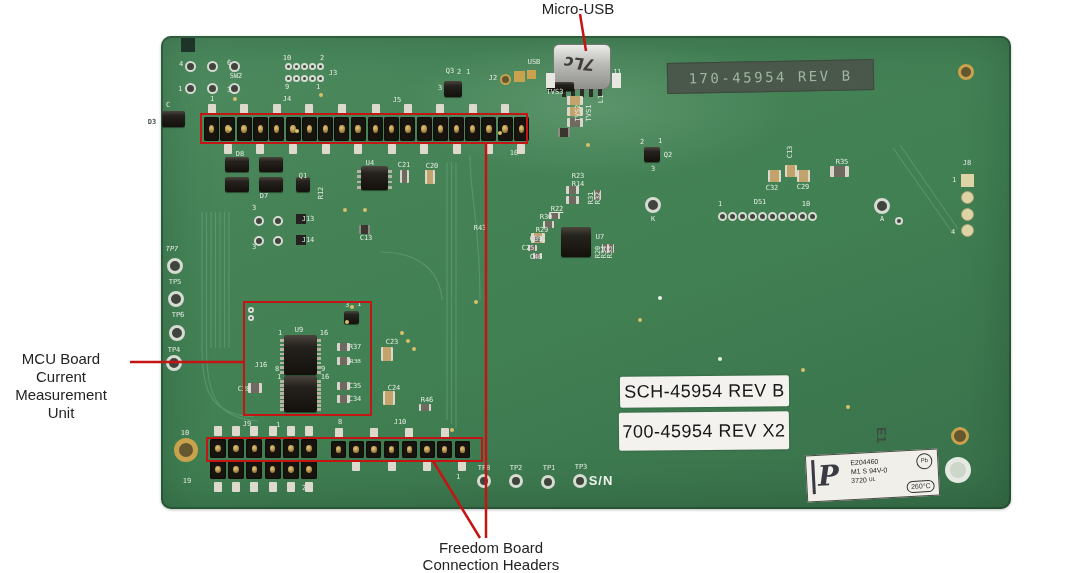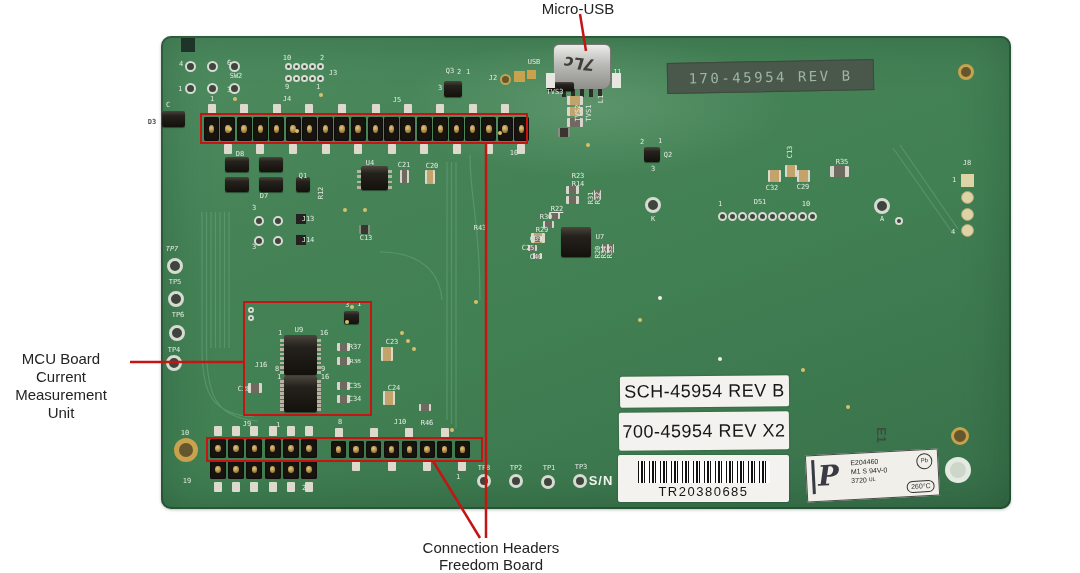--- a/index.html
+++ b/index.html
@@ -90,24 +90,20 @@
   <div id="plate">
     <span>170-45954 REV B</span>
   </div>
 
   <div class="sticker" style="left:620px;top:376px;width:169px;height:31px;transform:rotate(-.5deg);">
     <span class="stxt">SCH-45954 REV B</span>
   </div>
   <div class="sticker" style="left:619px;top:412px;width:170px;height:38px;transform:rotate(-.5deg);">
     <span class="stxt">700-45954 REV X2</span>
   </div>
-  <div class="sticker" id="bar-sticker" style="left:618px;top:455px;width:171px;height:47px;">
-    <div id="barcode"></div>
-    <span class="stxt">TR20380685</span>
-  </div>
 
   <div id="ul-label">
     <span class="plogo">P</span>
     <div class="ulcol">
       <div>E204460</div>
       <div>M1 S 94V-0</div>
       <div><span>3720</span> <span class="ulmark">UL</span></div>
     </div>
     <span class="pb">Pb</span>
     <span class="temp">260°C</span>
@@ -124,22 +120,22 @@
 
   <div class="ann" style="left:532px;top:0;width:92px;">
     <span>Micro-USB</span>
   </div>
   <div class="ann" style="left:0;top:350px;width:122px;">
     <span>MCU Board</span>
     <span>Current</span>
     <span>Measurement Unit</span>
   </div>
   <div class="ann" style="left:397px;top:539px;width:188px;line-height:17px;">
+    <span>Freedom Board</span>
     <span>Connection Headers</span>
-    <span>Freedom Board</span>
   </div>
 
 <div class="pin" style="left: 204px; top: 117px; width: 15px; height: 24px;"></div>
     <div class="pad" style="left: 207.5px; top: 104px; width: 8px; height: 10px;"></div>
     <div class="pin" style="left: 220.3px; top: 117px; width: 15px; height: 24px;"></div>
     <div class="pad" style="left: 223.8px; top: 144px; width: 8px; height: 10px;"></div>
     <div class="pin" style="left: 236.6px; top: 117px; width: 15px; height: 24px;"></div>
     <div class="pad" style="left: 240.1px; top: 104px; width: 8px; height: 10px;"></div>
     <div class="pin" style="left: 252.9px; top: 117px; width: 15px; height: 24px;"></div>
     <div class="pad" style="left: 256.4px; top: 144px; width: 8px; height: 10px;"></div>
@@ -460,21 +456,21 @@
     <span class="silk" style="left: 323px; top: 369px;">9</span>
     <span class="silk" style="left: 279px; top: 377px;">1</span>
     <span class="silk" style="left: 325px; top: 377px;">16</span>
     <span class="silk" style="left: 355px; top: 347px;">R37</span>
     <span class="silk" style="left: 355px; top: 361px; font-family: Liberation Serif, serif;">R38</span>
     <span class="silk" style="left: 355px; top: 386px;">C35</span>
     <span class="silk" style="left: 355px; top: 399px;">C34</span>
     <span class="silk" style="left: 244px; top: 389px;">C28</span>
     <span class="silk" style="left: 392px; top: 342px;">C23</span>
     <span class="silk" style="left: 394px; top: 388px;">C24</span>
-    <span class="silk" style="left: 427px; top: 423px;">R46</span>
+    <span class="silk" style="left: 427px; top: 400px;">R46</span>
     <span class="silk" style="left: 347px; top: 305px;">3</span>
     <span class="silk" style="left: 359px; top: 304px;">1</span>
     <span class="silk" style="left: 247px; top: 424px;">J9</span>
     <span class="silk" style="left: 185px; top: 433px;">10</span>
     <span class="silk" style="left: 187px; top: 481px;">19</span>
     <span class="silk" style="left: 278px; top: 425px;">1</span>
     <span class="silk" style="left: 304px; top: 488px;">2</span>
     <span class="silk" style="left: 400px; top: 422px;">J10</span>
     <span class="silk" style="left: 340px; top: 422px;">8</span>
     <span class="silk" style="left: 458px; top: 477px;">1</span>

